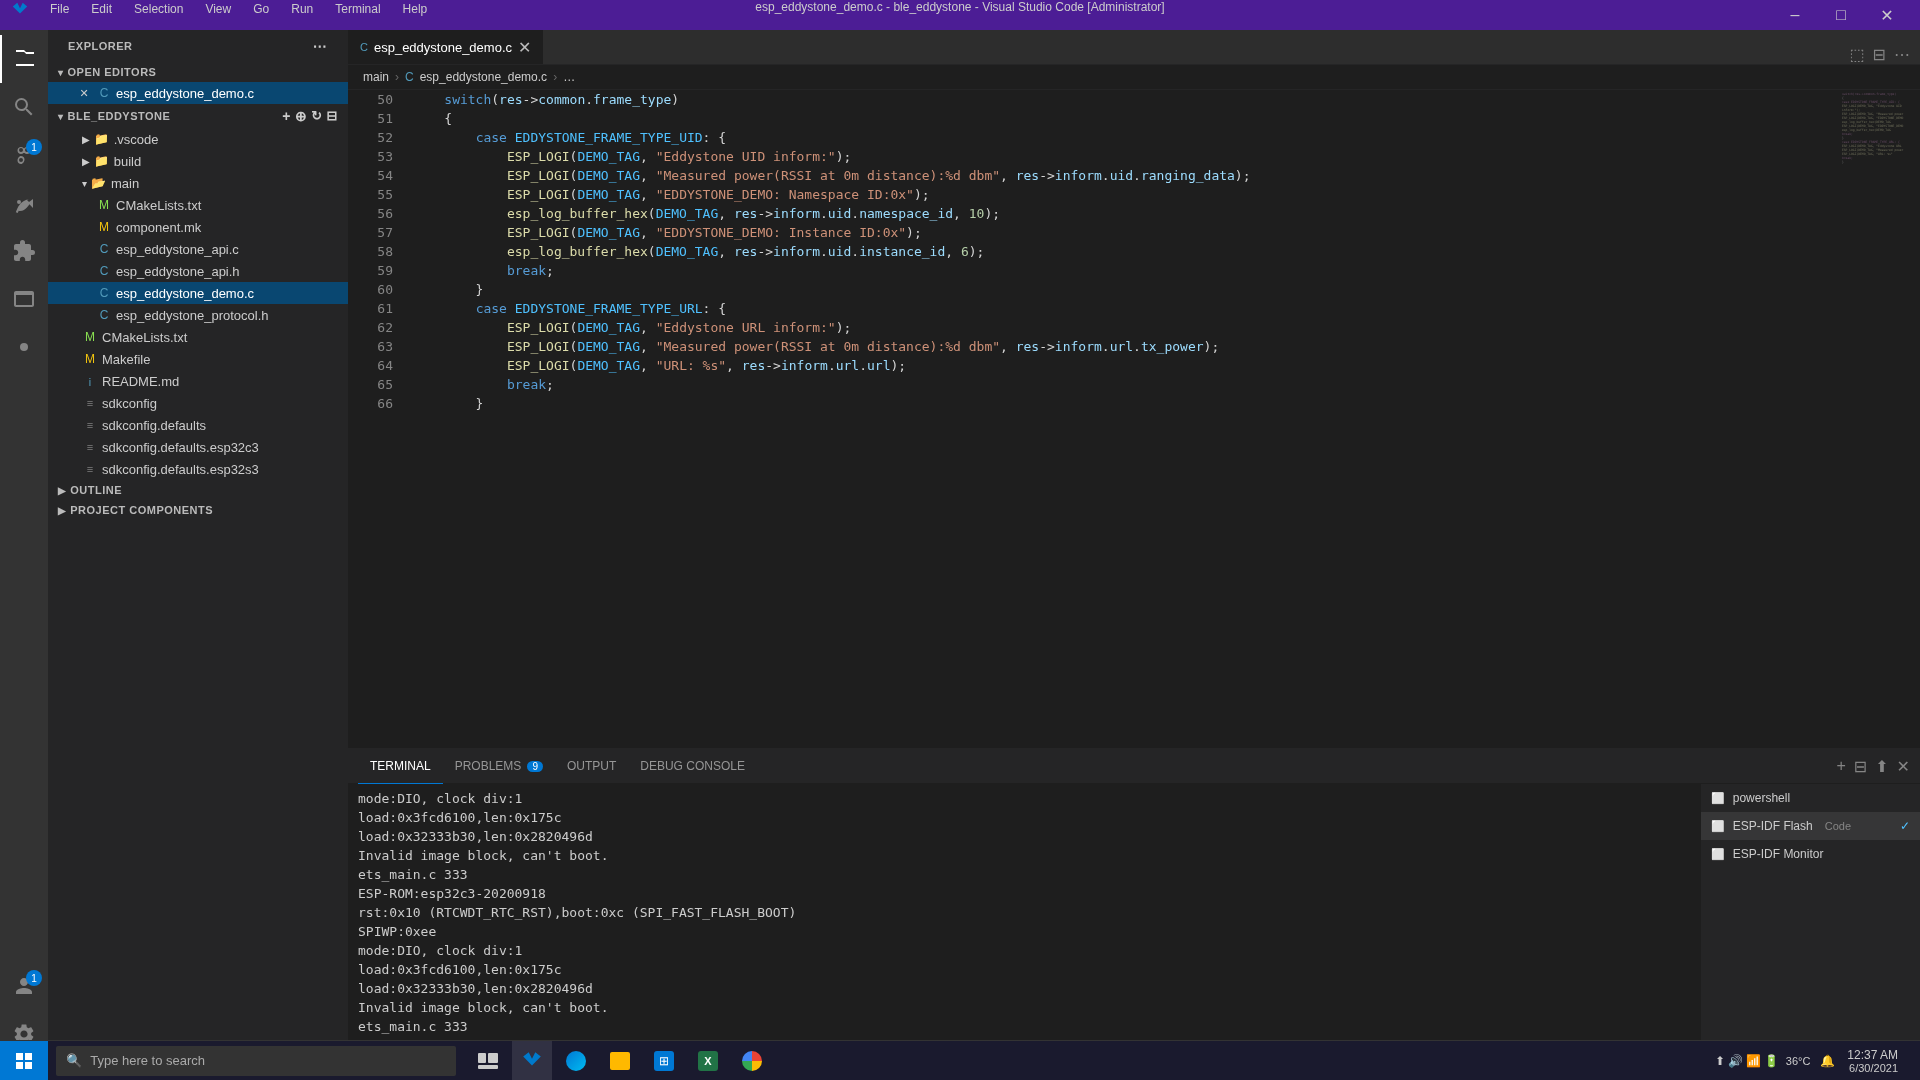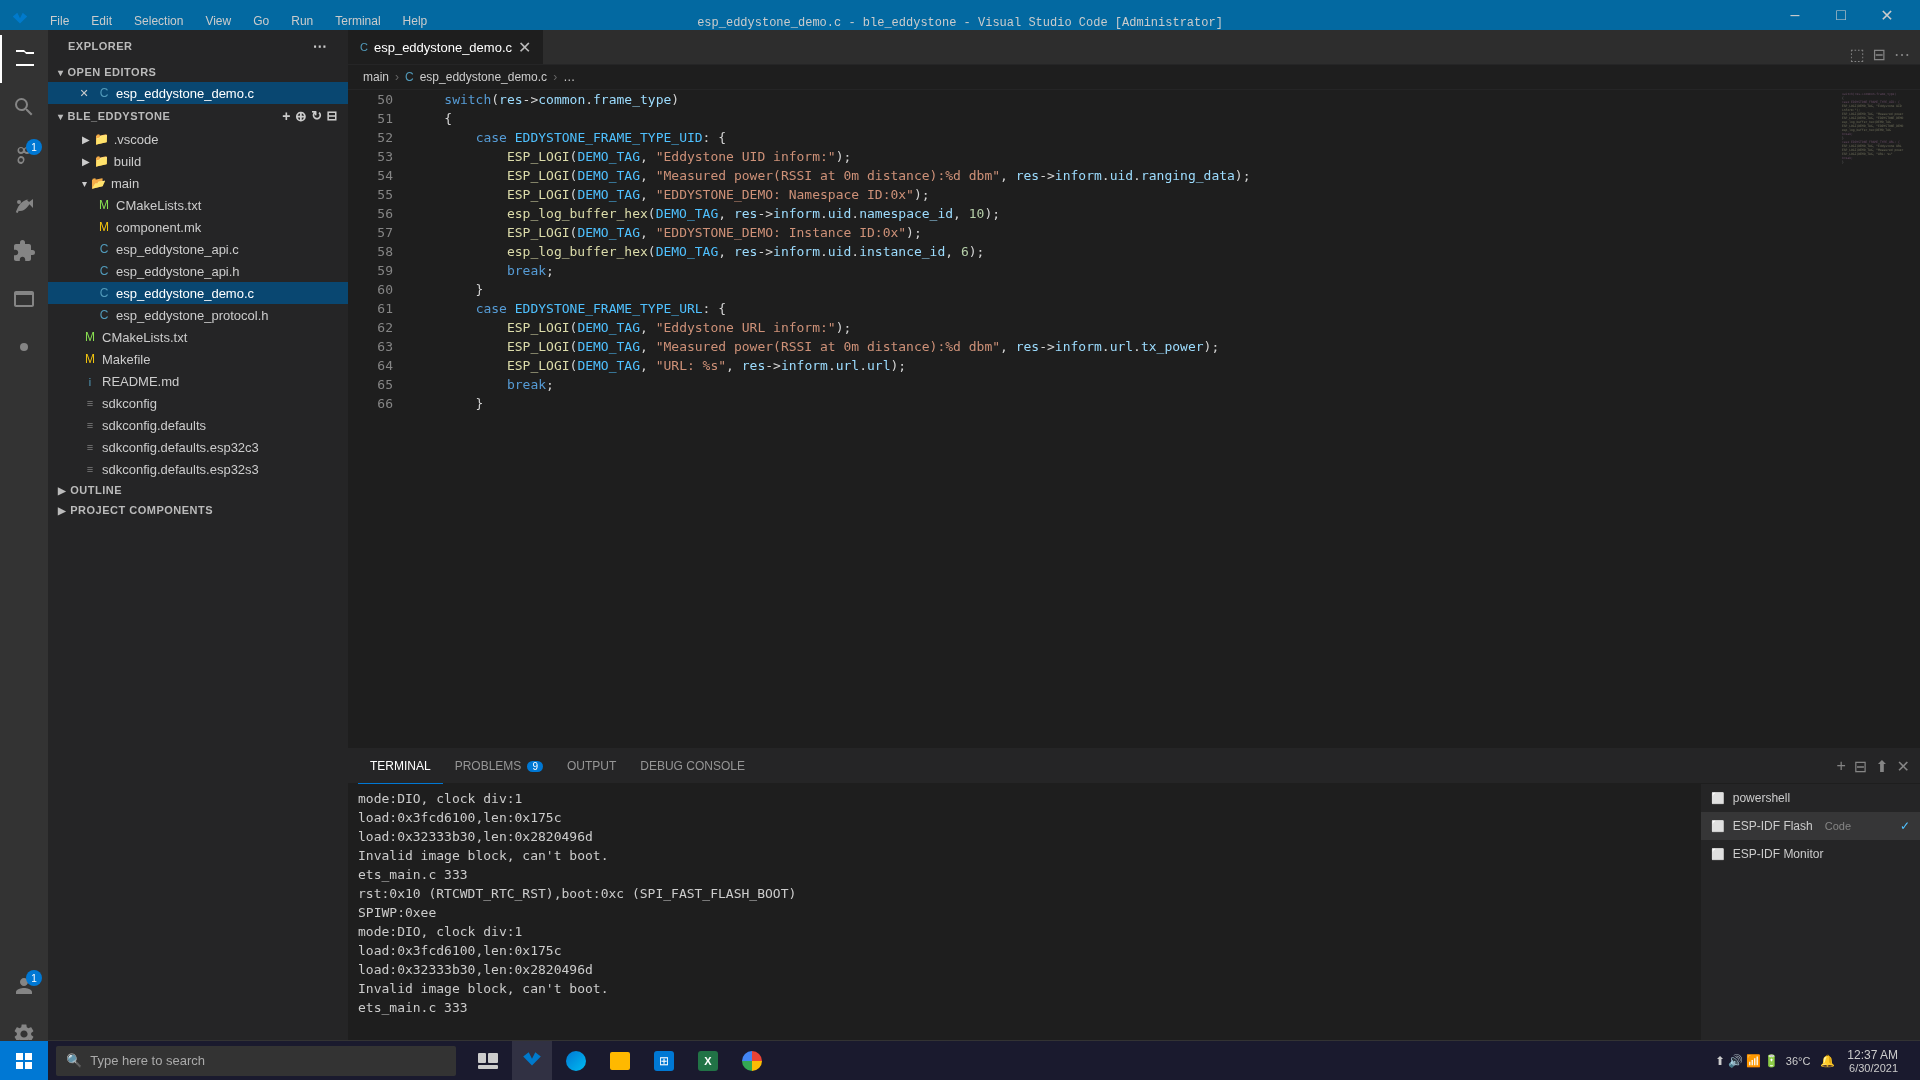--- a/index.html
+++ b/index.html
@@ -1,26 +1,26 @@
 <!DOCTYPE html>
 <html><head>
   <meta charset="utf-8">
   <style>
     * { margin: 0; padding: 0; box-sizing: border-box; }
     body { width: 1920px; height: 1080px; background: #1e1e1e; font-family: 'Segoe UI', sans-serif; overflow: hidden; color: #cccccc; font-size: 13px; }
 
     
     .titlebar {
-      height: 30px; background: #0369a1; display: flex; align-items: flex-end;
+      height: 30px; background: #4c1d95; display: flex; align-items: flex-start;
       padding: 0 10px; gap: 10px; position: relative;
     }
     .titlebar-icon { width: 20px; height: 20px; display: flex; align-items: center; justify-content: center; }
     .titlebar-menu { display: flex; gap: 2px; }
     .titlebar-menu-item { padding: 2px 10px; color: #cccccc; font-size: 12px; cursor: pointer; border-radius: 3px; }
-    .titlebar-title { position: absolute; left: 50%; transform: translateX(-50%); font-size: 12px; color: #cccccc; font-family: Liberation Mono, monospace; }
+    .titlebar-title { position: absolute; left: 50%; transform: translateX(-50%); font-size: 12px; color: #cccccc; }
     .titlebar-controls { margin-left: auto; display: flex; gap: 0; }
     .titlebar-btn { width: 46px; height: 30px; display: flex; align-items: center; justify-content: center; font-size: 16px; cursor: pointer; color: #cccccc; }
 
     
     .main-layout { display: flex; height: calc(1080px - 30px - 22px); }
 
     
     .activity-bar {
       width: 48px; background: #333333; display: flex; flex-direction: column; align-items: center;
       padding-top: 5px; flex-shrink: 0;
@@ -476,20 +476,21 @@
           </div>
         </div>
 
         <div class="panel-body">
           <div class="terminal-content">
             <div>mode:DIO, clock div:1</div>
             <div>load:0x3fcd6100,len:0x175c</div>
             <div>load:0x32333b30,len:0x2820496d</div>
             <div>Invalid image block, can't boot.</div>
             <div>ets_main.c 333</div>
+            <div>ESP-ROM:esp32c3-20200918</div>
             <div>rst:0x10 (RTCWDT_RTC_RST),boot:0xc (SPI_FAST_FLASH_BOOT)</div>
             <div>SPIWP:0xee</div>
             <div>mode:DIO, clock div:1</div>
             <div>load:0x3fcd6100,len:0x175c</div>
             <div>load:0x32333b30,len:0x2820496d</div>
             <div>Invalid image block, can't boot.</div>
             <div>ets_main.c 333</div>
           </div>
           <div class="panel-side">
             <div class="panel-side-item">

